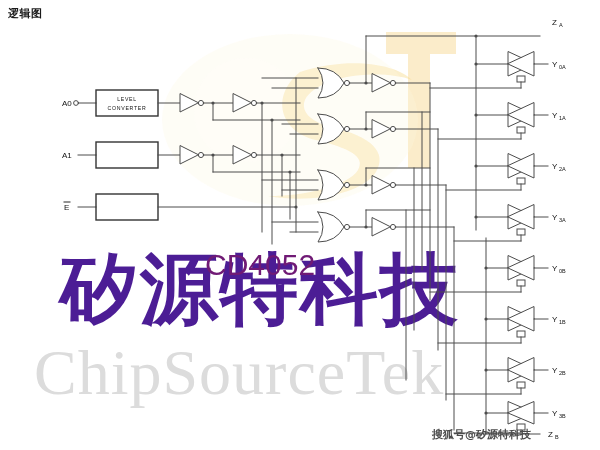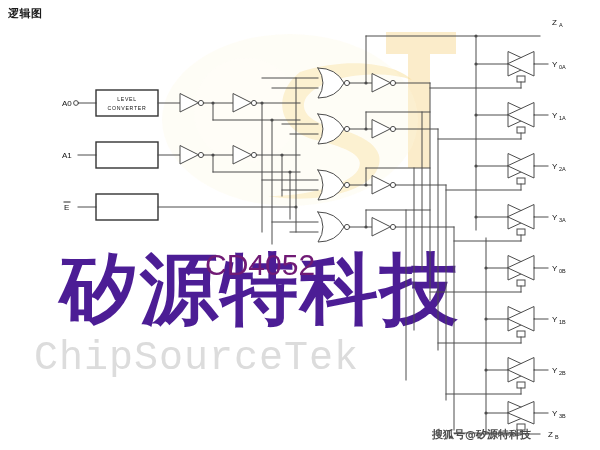--- a/index.html
+++ b/index.html
@@ -9,22 +9,22 @@
 
   
   .title{position:absolute;left:8px;top:6px;font-size:11px;font-weight:bold;
          letter-spacing:.5px;color:#1a1a1a;}
 
   
   .wm{position:absolute;pointer-events:none;user-select:none;}
   .wm-cst{left:150px;top:20px;width:320px;height:220px;opacity:.55;}
   .wm-cn{left:60px;top:238px;font-size:78px;font-weight:700;color:#4c1d95;
          letter-spacing:2px;font-family:"DejaVu Sans",sans-serif;}
-  .wm-en{left:34px;top:336px;font-size:40px;color:#dcdcdc;letter-spacing:1px;
-         font-family:Liberation Mono, monospace;}
+  .wm-en{left:34px;top:336px;font-size:64px;color:#dcdcdc;letter-spacing:1px;
+         font-family:Liberation Serif, serif;}
   .wm-foot{left:432px;top:427px;font-size:11px;color:#2b2b2b;
            font-family:"DejaVu Sans",sans-serif;font-weight:600;opacity:.85;}
 
   
   #sch{position:absolute;left:0;top:0;width:600px;height:450px;}
 
   .lbl{font-family:"Liberation Sans",sans-serif;font-size:8px;fill:#111;}
   .lbl-sub{font-family:"Liberation Sans",sans-serif;font-size:5.5px;fill:#111;}
   .boxtxt{font-family:"Liberation Sans",sans-serif;font-size:5.2px;fill:#111;
           letter-spacing:.7px;}

